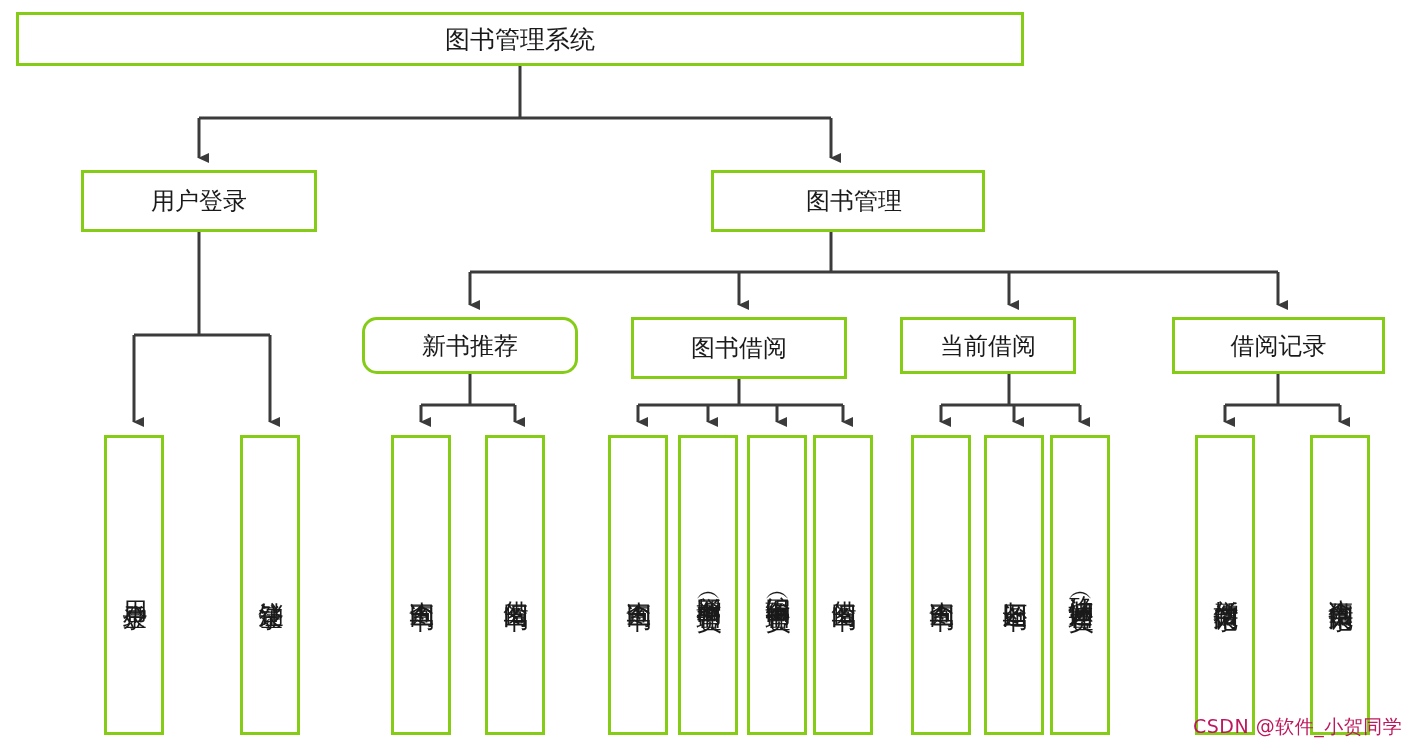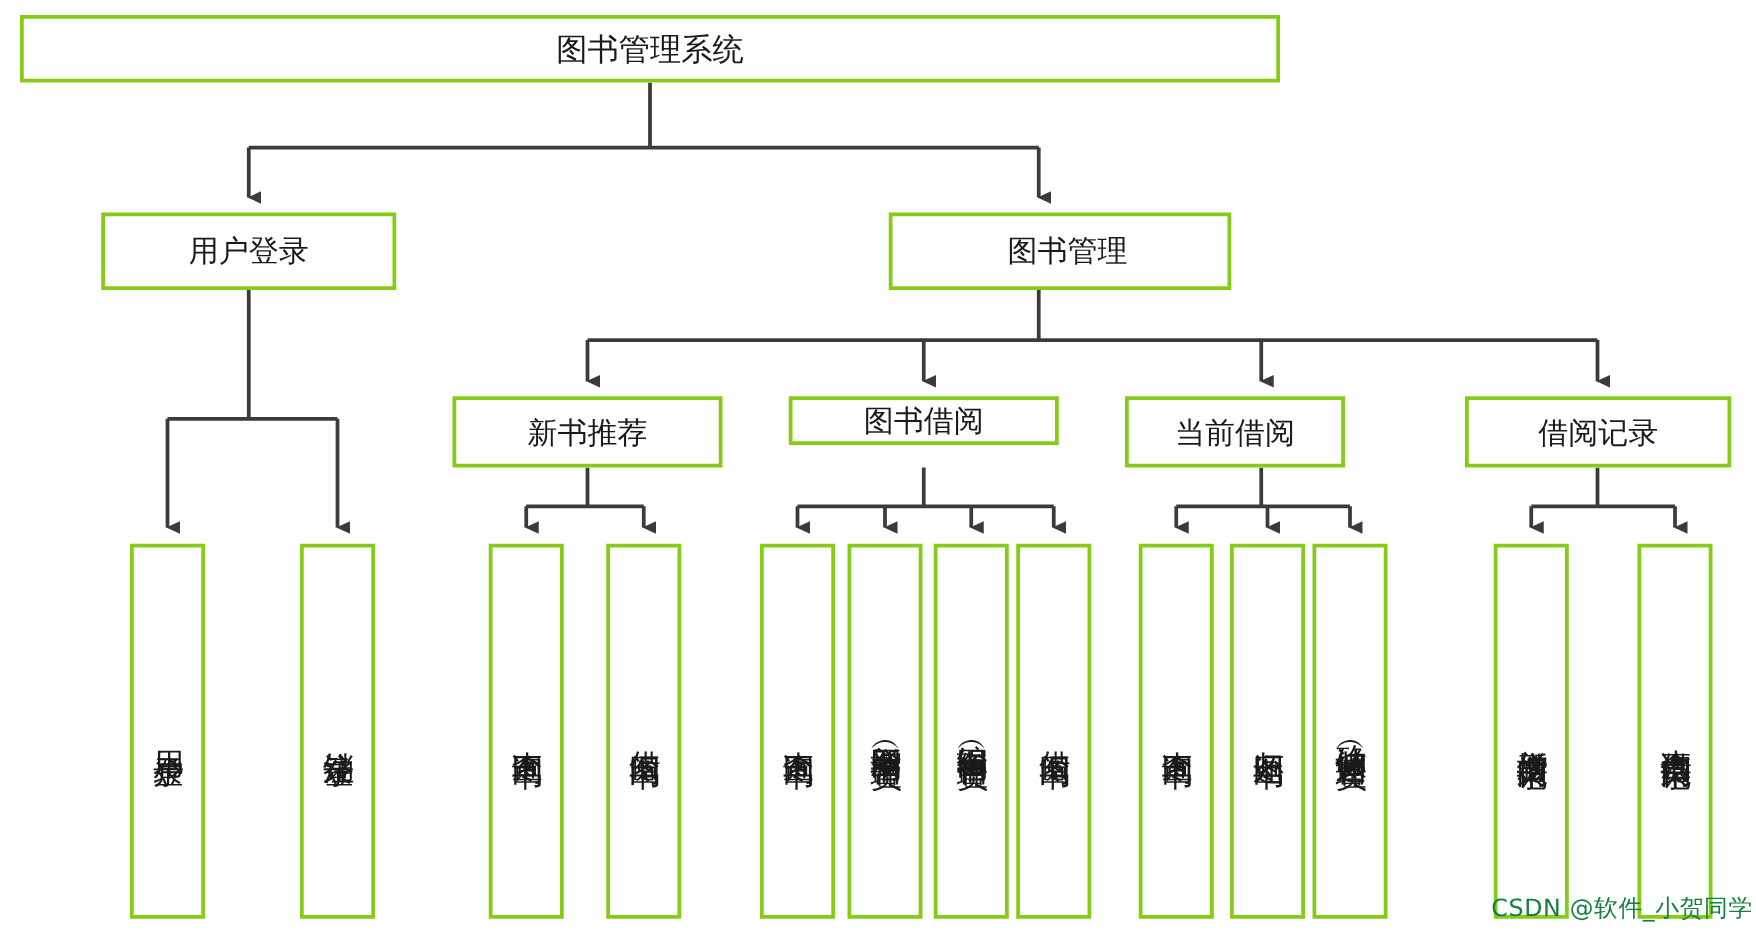--- a/index.html
+++ b/index.html
@@ -52,21 +52,21 @@
   .node.leaf .label {
     writing-mode: vertical-rl;
     text-orientation: upright;
     font-size: 25px;
     line-height: 1.15;
     letter-spacing: 2px;
     white-space: nowrap;
   }
   .watermark {
     position: absolute;
-    color: #15803d;
+    color: #be185d;
     font-size: 19px;
     white-space: nowrap;
     letter-spacing: 0.5px;
   }
 </style>
 </head>
 <body>
 
 <div id="canvas">
 
@@ -124,24 +124,24 @@
     <span class="label">图书管理系统</span>
   </div>
 
   <div class="node lvl1" style="left: 81px; top: 170px; width: 236px; height: 62px;">
     <span class="label">用户登录</span>
   </div>
   <div class="node lvl1" style="left: 711px; top: 170px; width: 274px; height: 62px; padding-left: 12px;">
     <span class="label">图书管理</span>
   </div>
 
-  <div class="node lvl2" style="left: 362px; top: 317px; width: 216px; height: 57px;">
+  <div class="node lvl2" style="left: 362px; top: 317px; width: 216px; height: 57px; border-radius: 15px;">
     <span class="label">新书推荐</span>
   </div>
-  <div class="node lvl2" style="left: 631px; top: 317px; width: 216px; height: 39px;">
+  <div class="node lvl2" style="left: 631px; top: 317px; width: 216px; height: 62px;">
     <span class="label">图书借阅</span>
   </div>
   <div class="node lvl2" style="left: 900px; top: 317px; width: 176px; height: 57px;">
     <span class="label">当前借阅</span>
   </div>
   <div class="node lvl2" style="left: 1172px; top: 317px; width: 213px; height: 57px;">
     <span class="label">借阅记录</span>
   </div>
 
   <div class="node leaf" style="left: 104px; top: 435px; width: 60px; height: 300px;">

